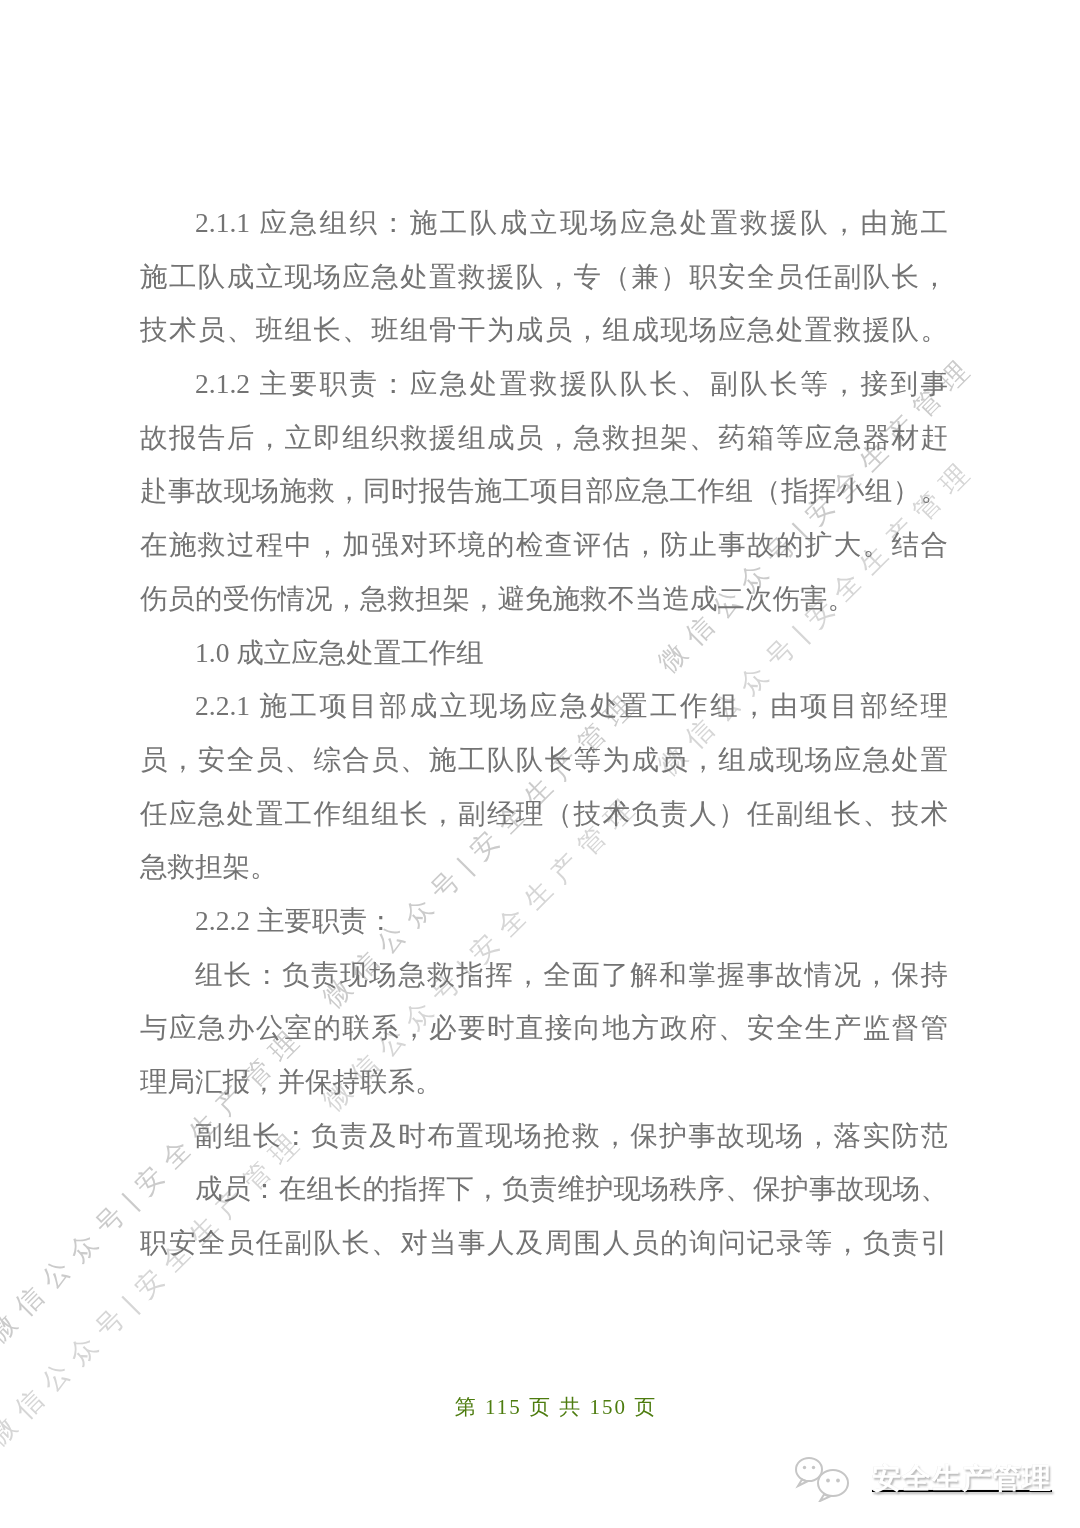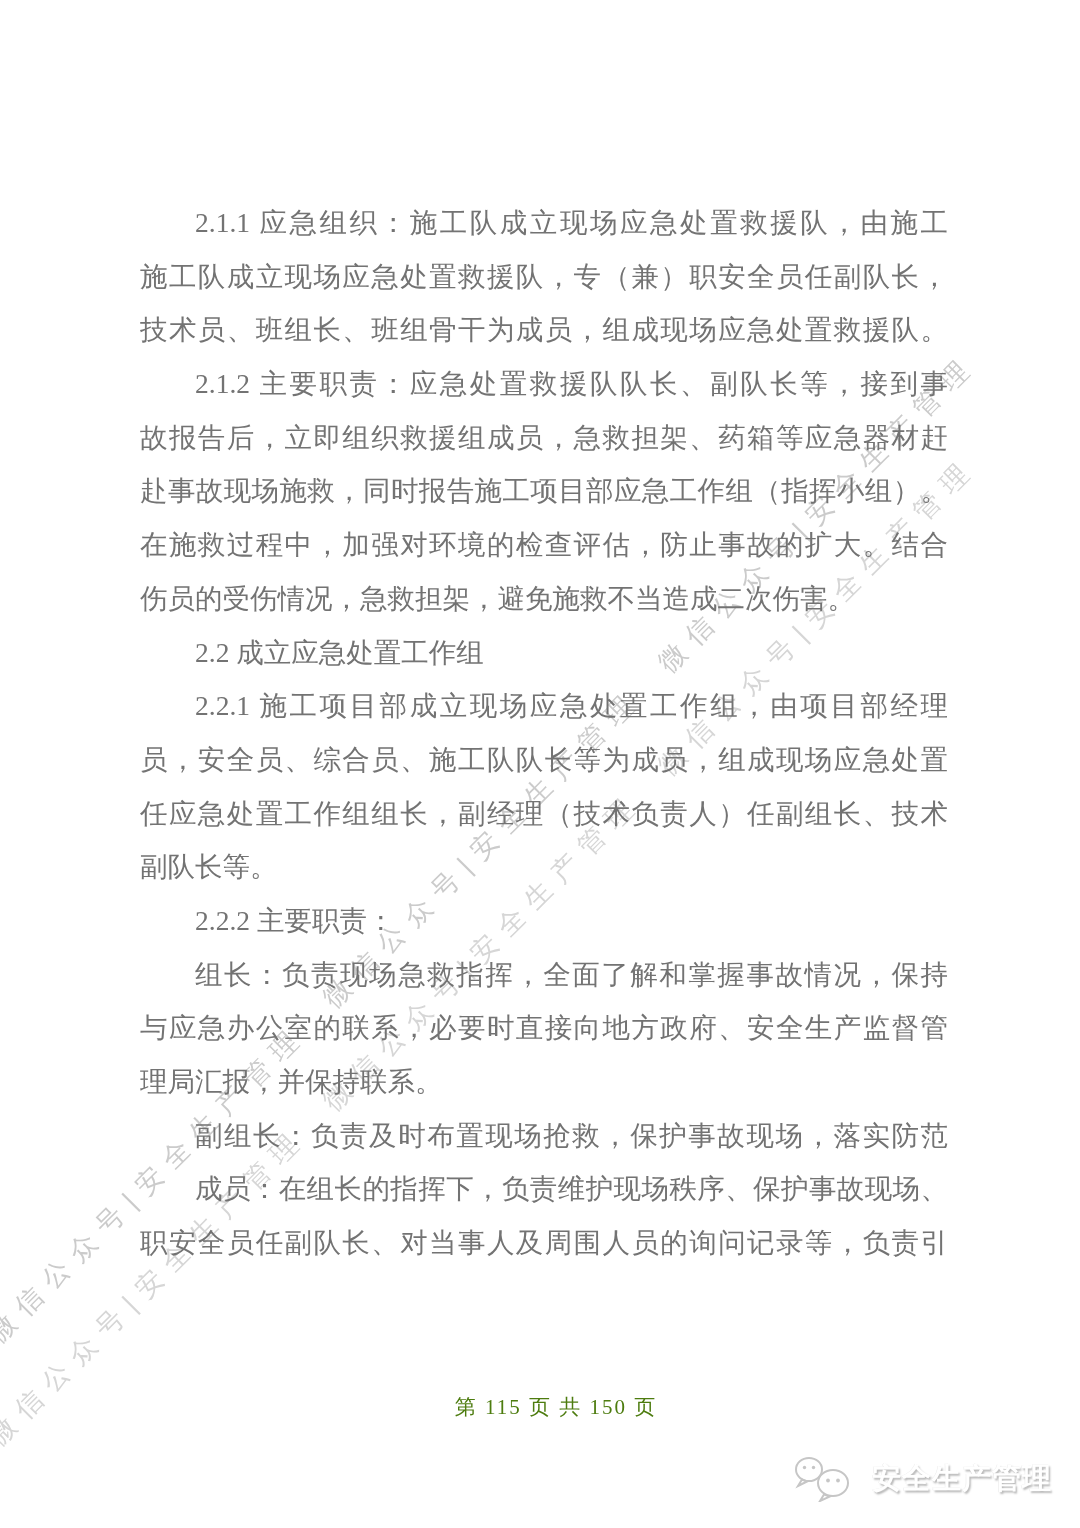--- a/index.html
+++ b/index.html
@@ -58,20 +58,21 @@
   }
   
   .brand {
     position: absolute;
     top: 1455px;
     right: 28px;
     display: flex;
     align-items: center;
     gap: 14px;
     z-index: 2;
+    text-decoration: underline;
   }
   .brand-text {
     font-family: "Liberation Sans", "DejaVu Sans", sans-serif;
     font-size: 29px;
     font-weight: bold;
     letter-spacing: 1px;
     color: #ffffff;
     text-shadow: 1.5px 2px 2px #b9b9b9, -0.5px -0.5px 0 #ececec;
   }
 </style>
@@ -87,25 +88,25 @@
 
   <div class="doc" id="doc">
       <div class="ln ind">2.1.1 应急组织：施工队成立现场应急处置救援队，由施工</div>
       <div class="ln">施工队成立现场应急处置救援队，专（兼）职安全员任副队长，</div>
       <div class="ln">技术员、班组长、班组骨干为成员，组成现场应急处置救援队。</div>
       <div class="ln ind">2.1.2 主要职责：应急处置救援队队长、副队长等，接到事</div>
       <div class="ln">故报告后，立即组织救援组成员，急救担架、药箱等应急器材赶</div>
       <div class="ln">赴事故现场施救，同时报告施工项目部应急工作组（指挥小组）。</div>
       <div class="ln">在施救过程中，加强对环境的检查评估，防止事故的扩大。结合</div>
       <div class="ln short">伤员的受伤情况，急救担架，避免施救不当造成二次伤害。</div>
-      <div class="ln ind short">2.2 成立应急处置工作组</div>
+      <div class="ln ind short">1.0 成立应急处置工作组</div>
       <div class="ln ind">2.2.1 施工项目部成立现场应急处置工作组，由项目部经理</div>
       <div class="ln">员，安全员、综合员、施工队队长等为成员，组成现场应急处置</div>
       <div class="ln">任应急处置工作组组长，副经理（技术负责人）任副组长、技术</div>
-      <div class="ln short">副队长等。</div>
+      <div class="ln short">急救担架。</div>
       <div class="ln ind short">2.2.2 主要职责：</div>
       <div class="ln ind">组长：负责现场急救指挥，全面了解和掌握事故情况，保持</div>
       <div class="ln">与应急办公室的联系，必要时直接向地方政府、安全生产监督管</div>
       <div class="ln short">理局汇报，并保持联系。</div>
       <div class="ln ind">副组长：负责及时布置现场抢救，保护事故现场，落实防范</div>
       <div class="ln ind">成员：在组长的指挥下，负责维护现场秩序、保护事故现场、</div>
       <div class="ln">职安全员任副队长、对当事人及周围人员的询问记录等，负责引</div>
     </div>
 
   <div class="footer">第 115 页 共 150 页</div>

